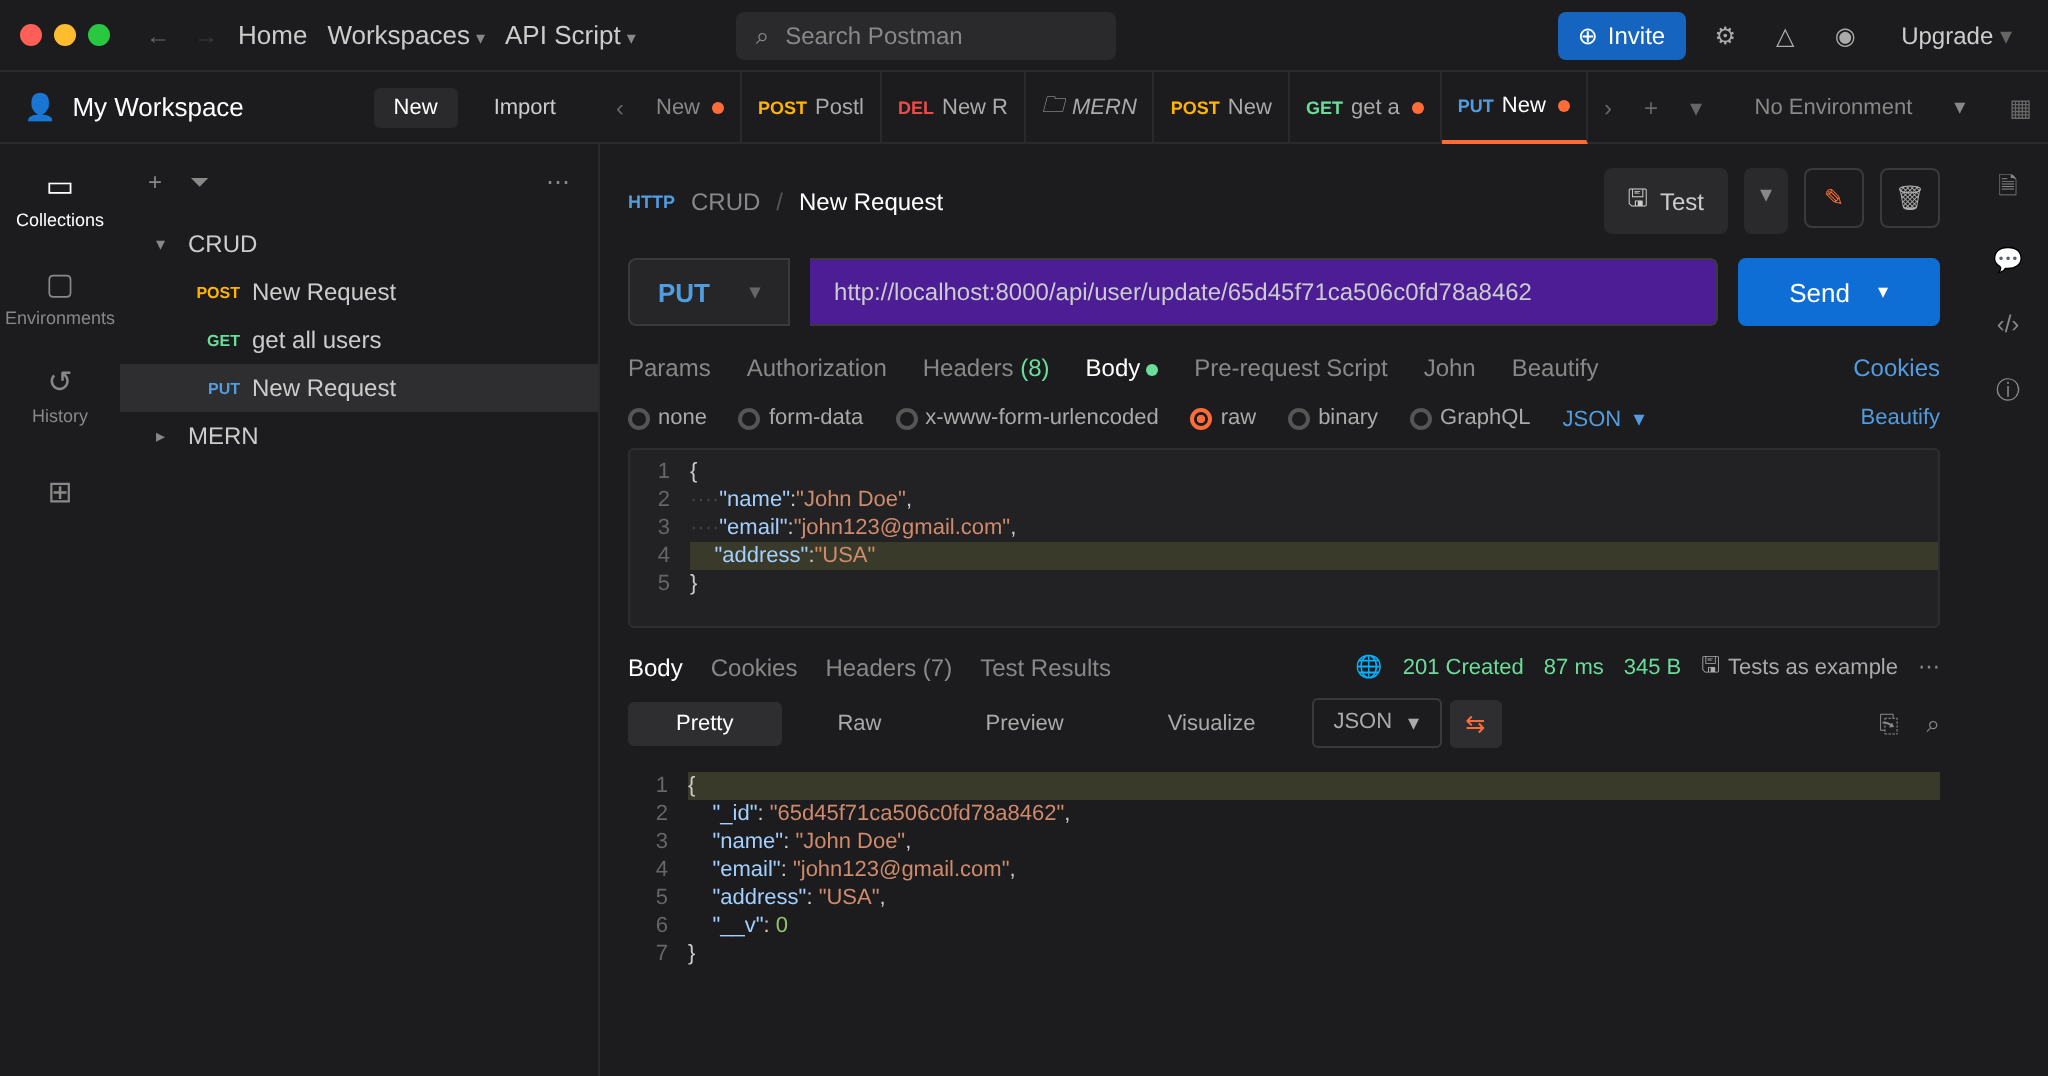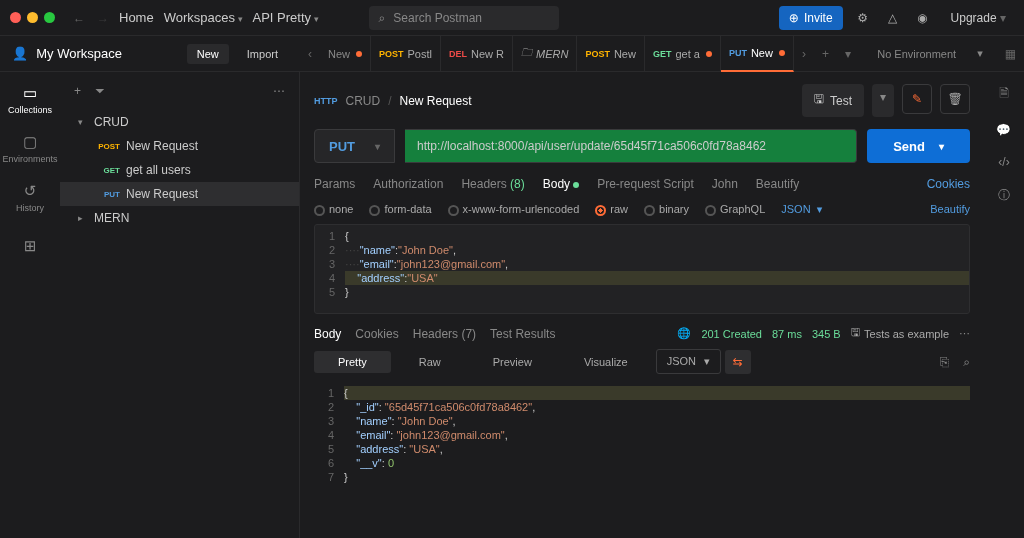--- a/index.html
+++ b/index.html
@@ -50,22 +50,22 @@
 .crumb{padding:12px 14px;display:flex;align-items:center;gap:8px;font-size:12px}
 .crumb .folder-name{color:#888}
 .crumb .sep{color:#555}
 .crumb .cur{color:#fff}
 .crumb-actions{margin-left:auto;display:flex;gap:8px}
 .save-btn{background:#2a2a2c;padding:6px 12px;border-radius:4px;display:flex;align-items:center;gap:6px;color:#ccc;cursor:pointer}
 .save-drop{background:#2a2a2c;padding:6px 8px;border-radius:4px;color:#888;cursor:pointer}
 .sq-btn{width:30px;height:30px;border:1px solid #3a3a3c;border-radius:4px;display:flex;align-items:center;justify-content:center;color:#ff6c37;cursor:pointer}
 .url-row{display:flex;gap:10px;padding:0 14px 10px}
 .method-sel{background:#262628;border:1px solid #3a3a3c;border-radius:4px 0 0 4px;padding:0 14px;display:flex;align-items:center;gap:20px;color:#529ce0;font-weight:600;font-size:13px;cursor:pointer}
-.url-in{flex:1;background:#15803d;border:1px solid #3a3a3c;border-left:none;border-radius:0 4px 4px 0;padding:9px 12px;color:#ccc;font-size:12px}
-.send{background:#0e6ed6;color:#fff;padding:0 26px;border-radius:4px;display:flex;align-items:center;gap:14px;font-weight:700;font-size:13px;cursor:pointer}
+.url-in{flex:1;background:#4c1d95;border:1px solid #3a3a3c;border-left:none;border-radius:0 4px 4px 0;padding:9px 12px;color:#ccc;font-size:12px}
+.send{background:#0e6ed6;color:#fff;padding:0 26px;border-radius:4px;display:flex;align-items:center;gap:14px;font-weight:400;font-size:13px;cursor:pointer}
 .req-tabs{display:flex;gap:18px;padding:4px 14px;font-size:12px;color:#888}
 .req-tab{cursor:pointer}
 .req-tab.active{color:#fff}
 .req-tab .cnt{color:#6bdd9a}
 .req-tab .bdot{width:6px;height:6px;background:#6bdd9a;border-radius:50%;display:inline-block;margin-left:3px;vertical-align:middle}
 .cookies{margin-left:auto;color:#529ce0;cursor:pointer}
 .body-opts{display:flex;gap:16px;padding:8px 14px;font-size:11px;color:#aaa;}
 .radio{width:11px;height:11px;border-radius:50%;border:2px solid #555;display:inline-block;margin-right:4px;vertical-align:middle}
 .radio.on{border-color:#ff6c37;background:radial-gradient(#ff6c37 40%,transparent 45%)}
 .json-sel{color:#529ce0;cursor:pointer}
@@ -99,21 +99,21 @@
     <div class="dot red"></div>
       <div class="dot yellow"></div>
       <div class="dot green"></div>
   </div>
   <div class="nav-arrows">
     <span>←</span>
     <span style="opacity:.4">→</span>
   </div>
   <div class="nav-link">Home</div>
   <div class="nav-link"><span>Workspaces</span><span class="chev">▾</span></div>
-  <div class="nav-link"><span>API Pretty</span><span class="chev">▾</span></div>
+  <div class="nav-link"><span>API Script</span><span class="chev">▾</span></div>
   <div class="search">
     <span>⌕</span>
     <span>Search Postman</span>
   </div>
   <div class="spacer"></div>
   <div class="invite">
     <span>⊕</span>
     <span>Invite</span>
   </div>
   <span class="icon-btn">⚙</span>

